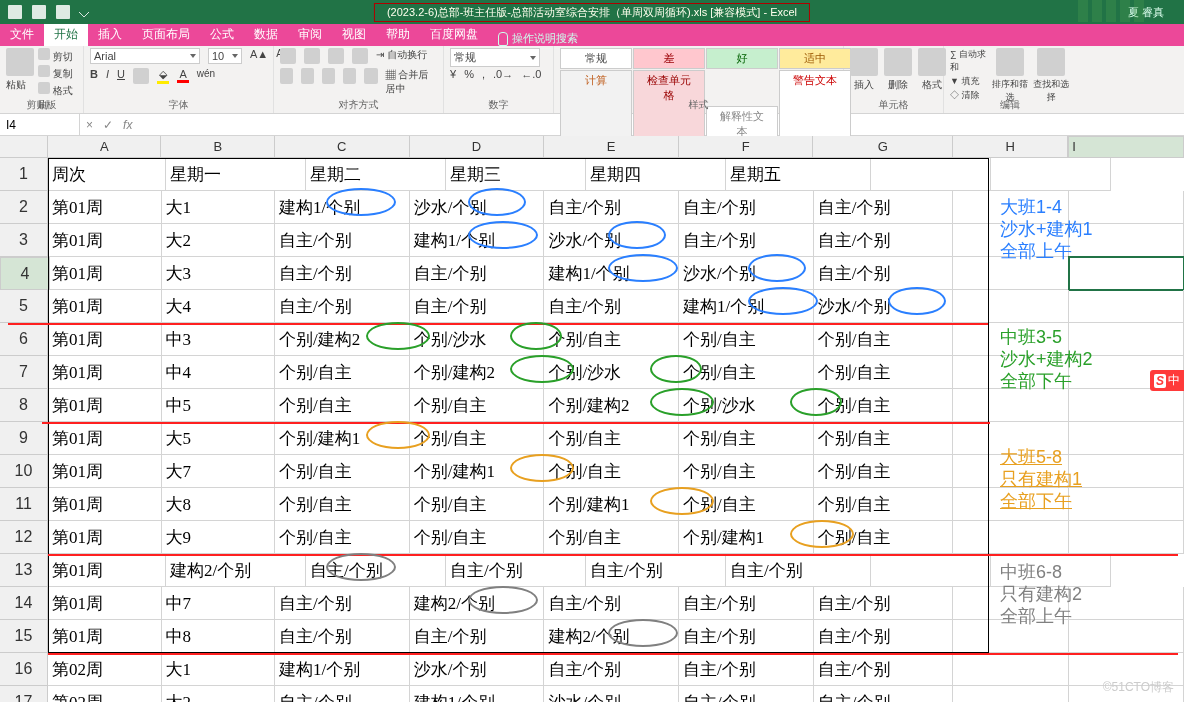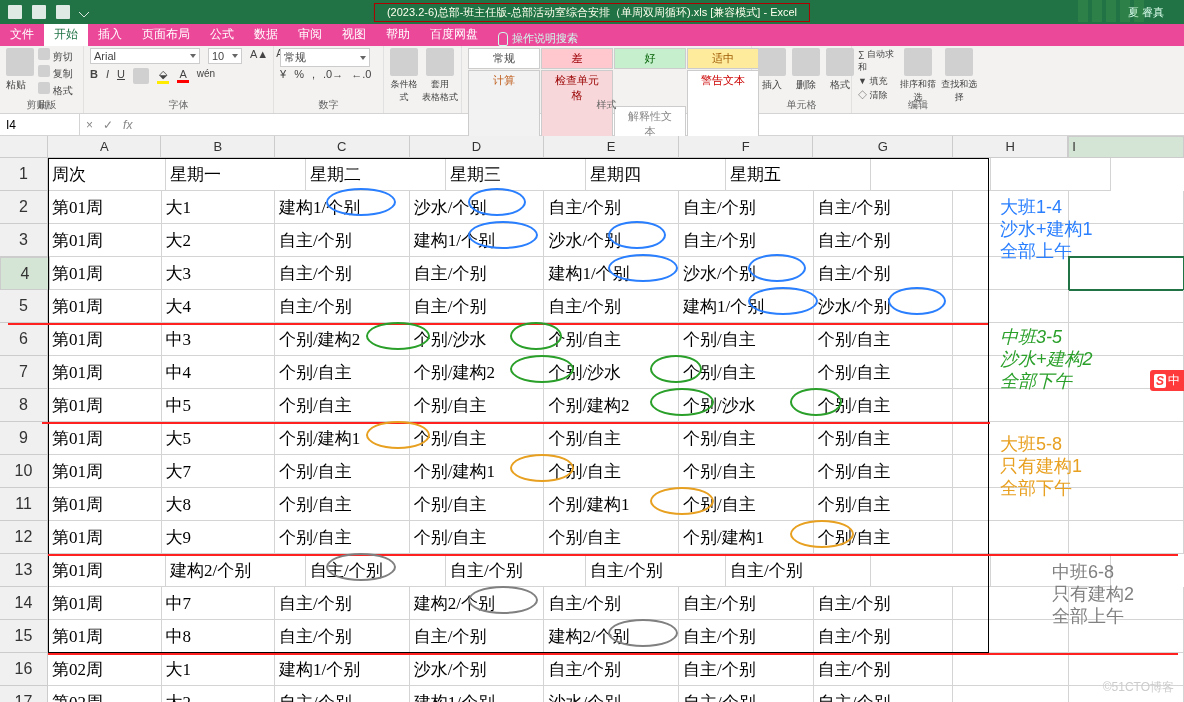--- a/index.html
+++ b/index.html
@@ -56,21 +56,21 @@
 .row { display:flex; height:33px; }
 .cell { border-right:1px solid #d4d4d4; border-bottom:1px solid #d4d4d4; padding:2px 4px; font-size:17px; color:#000; white-space:nowrap; overflow:visible; display:flex;align-items:center; font-family:"SimSun","宋体",serif; }
 .cell.active { outline:2px solid #217346; outline-offset:-1px; }
 .border-box { position:absolute; border:1.5px solid #000; pointer-events:none; z-index:5; }
 
 
 .cA{width:118px;} .cB{width:118px;} .cC{width:140px;} .cD{width:140px;} .cE{width:140px;} .cF{width:140px;} .cG{width:145px;} .cH{width:120px;} .cI{width:120px;}
 
 
 .anno { position:absolute; font-size:18px; line-height:22px; z-index:8; font-family:"SimSun","宋体",serif; }
-.anno.blue{color:#2a7fff;} .anno.green{color:#2aa02a;font-style:italic;} .anno.orange{color:#e8a020;} .anno.gray{color:#808080;}
+.anno.blue{color:#2a7fff;} .anno.green{color:#2aa02a;} .anno.orange{color:#e8a020;} .anno.gray{color:#808080;}
 
 
 .circ { position:absolute; border:2.5px solid; border-radius:50%; z-index:7; pointer-events:none; }
 .hl-red { position:absolute; height:0; border-top:2.5px solid #ff2020; z-index:7; }
 
 .watermark { position:absolute; right:10px; bottom:6px; color:#ccc; font-size:12px; z-index:20; }
 .sogou { position:absolute; right:0; top:370px; background:#ff3a3a;color:#fff;font-size:12px;padding:2px 4px;border-radius:3px 0 0 3px;z-index:20;display:flex;align-items:center;gap:2px; }
 .sogou-s{background:#fff;color:#ff3a3a;border-radius:2px;padding:0 2px;font-weight:bold;font-style:italic;}
 .green-bars{position:absolute;top:0;right:40px;display:flex;gap:4px;opacity:.25;}
 .gb{width:10px;height:22px;background:#5a5;}
@@ -144,42 +144,53 @@
       <b>B</b>
       <i>I</i>
       <u>U</u>
       <span class="ric"></span>
       <span style="border-bottom:3px solid #ffeb00;padding:0 2px">⬙</span>
       <span style="border-bottom:3px solid red;padding:0 2px">A</span>
       <span style="font-size:10px">wén</span>
     </div>
     <div class="rgroup-label">字体</div>
   </div>
+  <div class="rgroup" style="width:170px;">
+    <div class="rrow">
+      <span class="ric"></span>
+        <span class="ric"></span>
+        <span class="ric"></span>
+      <span class="ric"></span>
+      <span style="font-size:10px">⇥ <span>自动换行</span></span>
+    </div>
+    <div class="rrow">
+      <span class="ric"></span>
+        <span class="ric"></span>
+        <span class="ric"></span>
+      <span class="ric"></span>
+        <span class="ric"></span>
+      <span style="font-size:10px">▦ <span>合并后居中</span></span>
+    </div>
+    <div class="rgroup-label">对齐方式</div>
+  </div>
   <div class="rgroup" style="width:110px;">
     <div class="rrow">
         <span class="sel" style="min-width:90px">
           <span>常规</span>
           <span class="tri"></span>
         </span>
       </div>
     <div class="rrow">
       <span>¥</span>
       <span>%</span>
       <span>,</span>
       <span>.0→</span>
       <span>←.0</span>
     </div>
     <div class="rgroup-label">数字</div>
-  </div>
-  <div class="rgroup" style="width:78px;">
-    <div style="display:flex;gap:4px;text-align:center;font-size:9px;">
-      <div><span class="ric big"></span><div>条件格式</div></div>
-      <div><span class="ric big"></span><div style="white-space:pre">套用
-表格格式</div></div>
-    </div>
   </div>
   <div class="rgroup" style="width:290px;">
     <div style="display:grid;grid-template-columns:repeat(4,1fr);gap:1px;">
       <div class="style-cell sc-norm">常规</div>
       <div class="style-cell sc-bad">差</div>
       <div class="style-cell sc-good">好</div>
       <div class="style-cell sc-neu">适中</div>
       <div class="style-cell sc-calc">计算</div>
       <div class="style-cell sc-check">检查单元格</div>
       <div class="style-cell sc-expl">解释性文本</div>
@@ -474,26 +485,26 @@
   <div class="anno blue" style="top:60px;left:1000px;">
     <div>大班1-4</div>
       <div>沙水+建构1</div>
       <div>全部上午</div>
   </div>
   <div class="anno green" style="top:190px;left:1000px;">
     <div>中班3-5</div>
       <div>沙水+建构2</div>
       <div>全部下午</div>
   </div>
-  <div class="anno orange" style="top:297px;left:1000px;">
+  <div class="anno orange" style="top:310px;left:1000px;text-decoration:underline;">
     <div>大班5-8</div>
       <div>只有建构1</div>
       <div>全部下午</div>
   </div>
-  <div class="anno gray" style="top:425px;left:1052px;">
+  <div class="anno gray" style="top:425px;left:1000px;">
     <div>中班6-8</div>
       <div>只有建构2</div>
       <div>全部上午</div>
   </div>
 </div>
 
 <div class="sogou">
     <span class="sogou-s">S</span>
     <span>中</span>
   </div>

